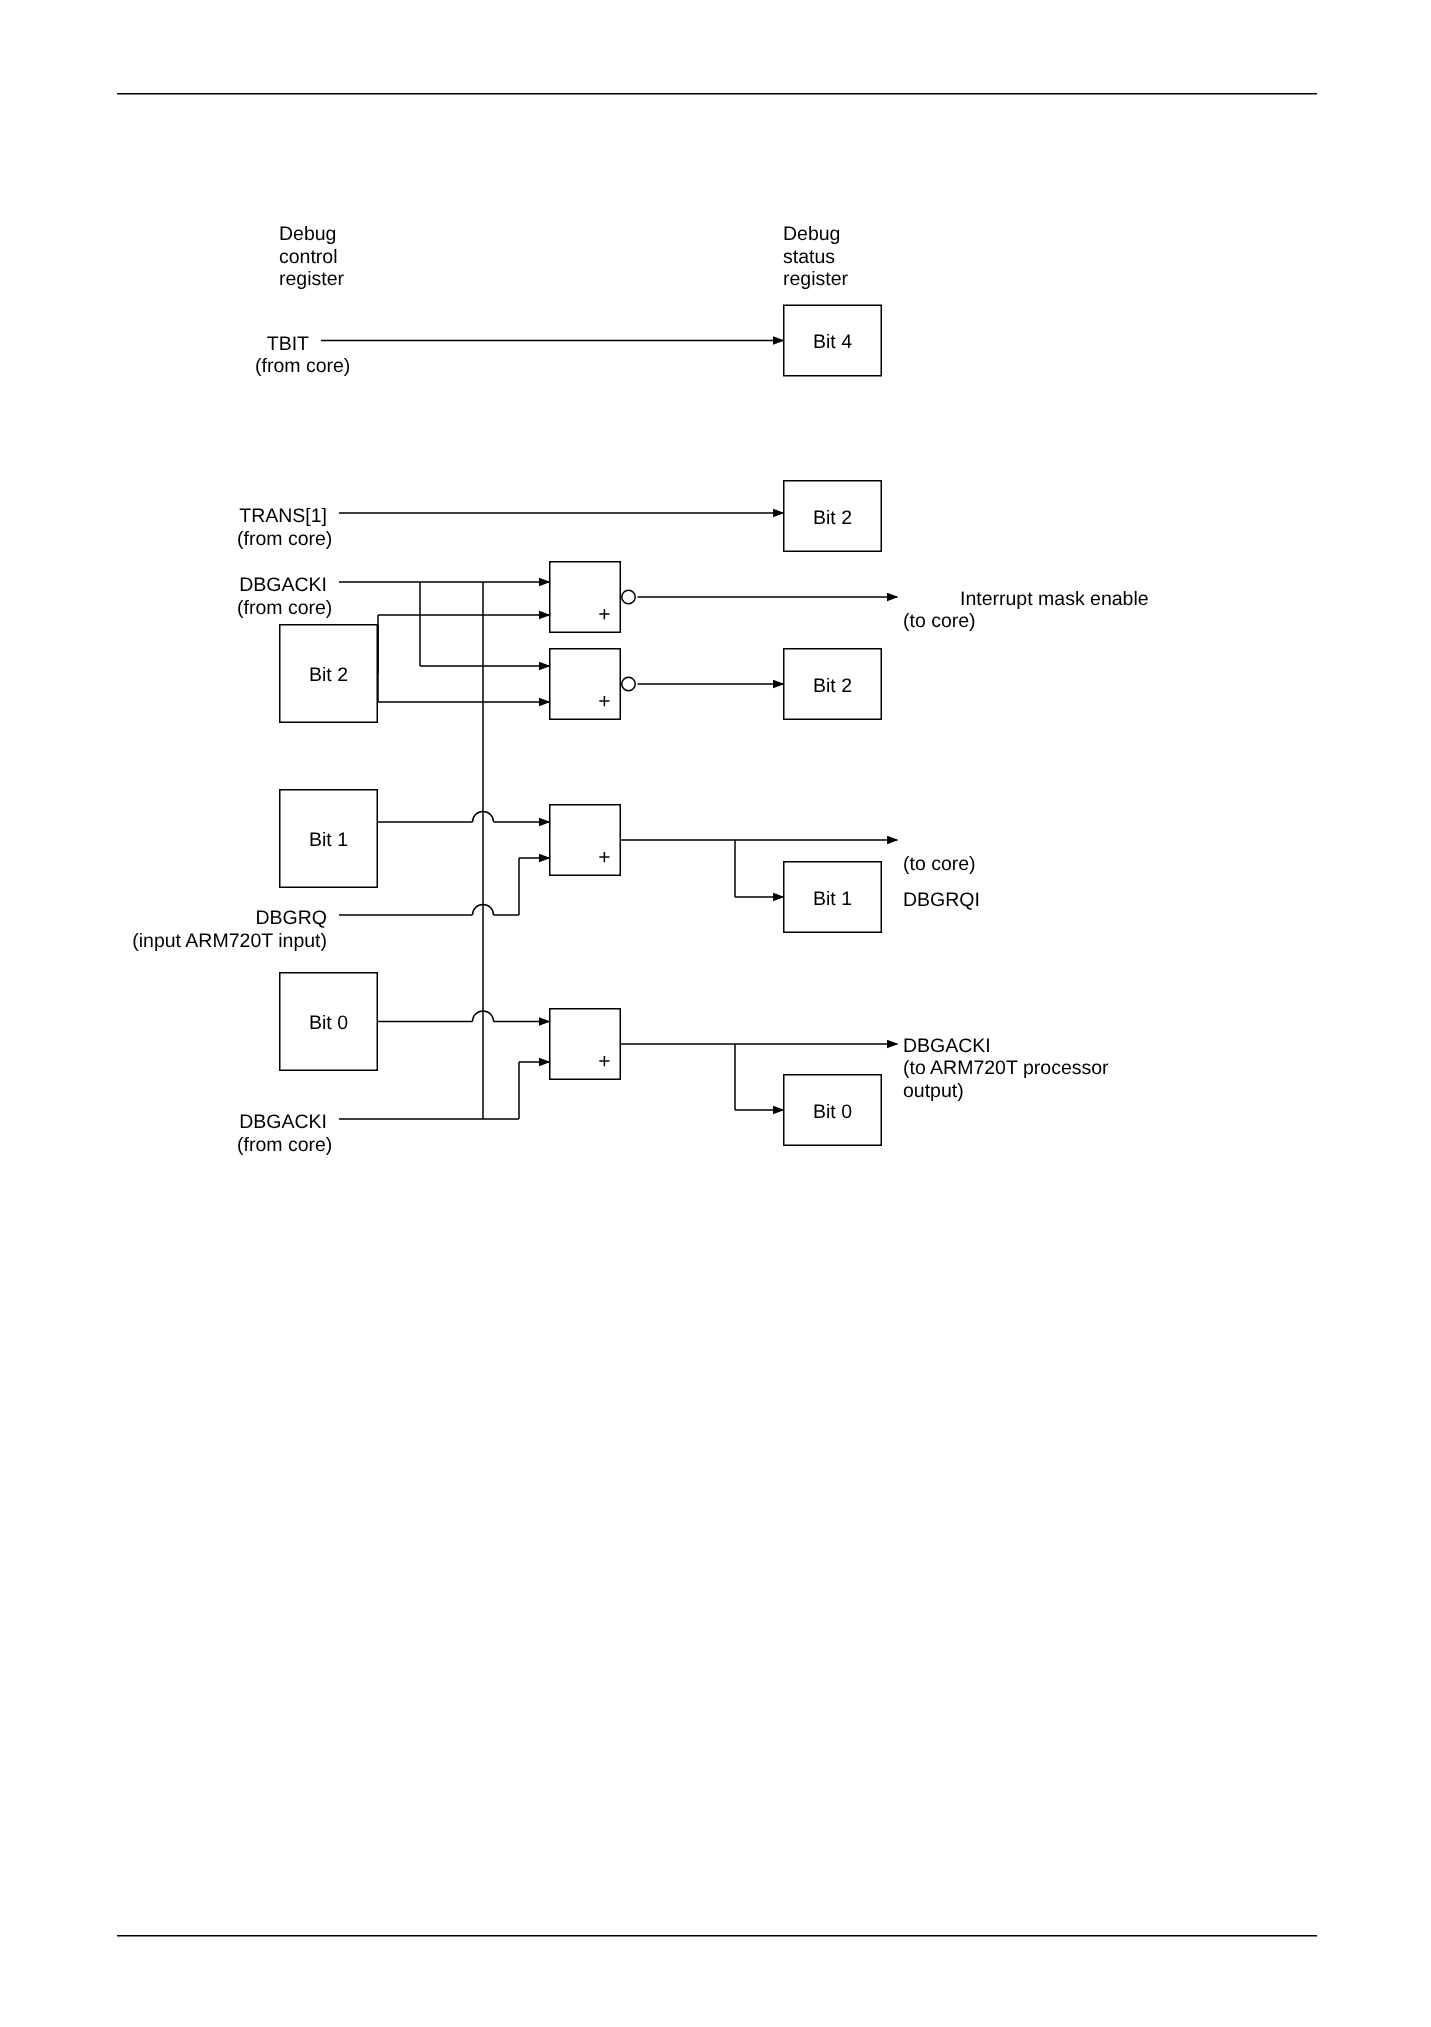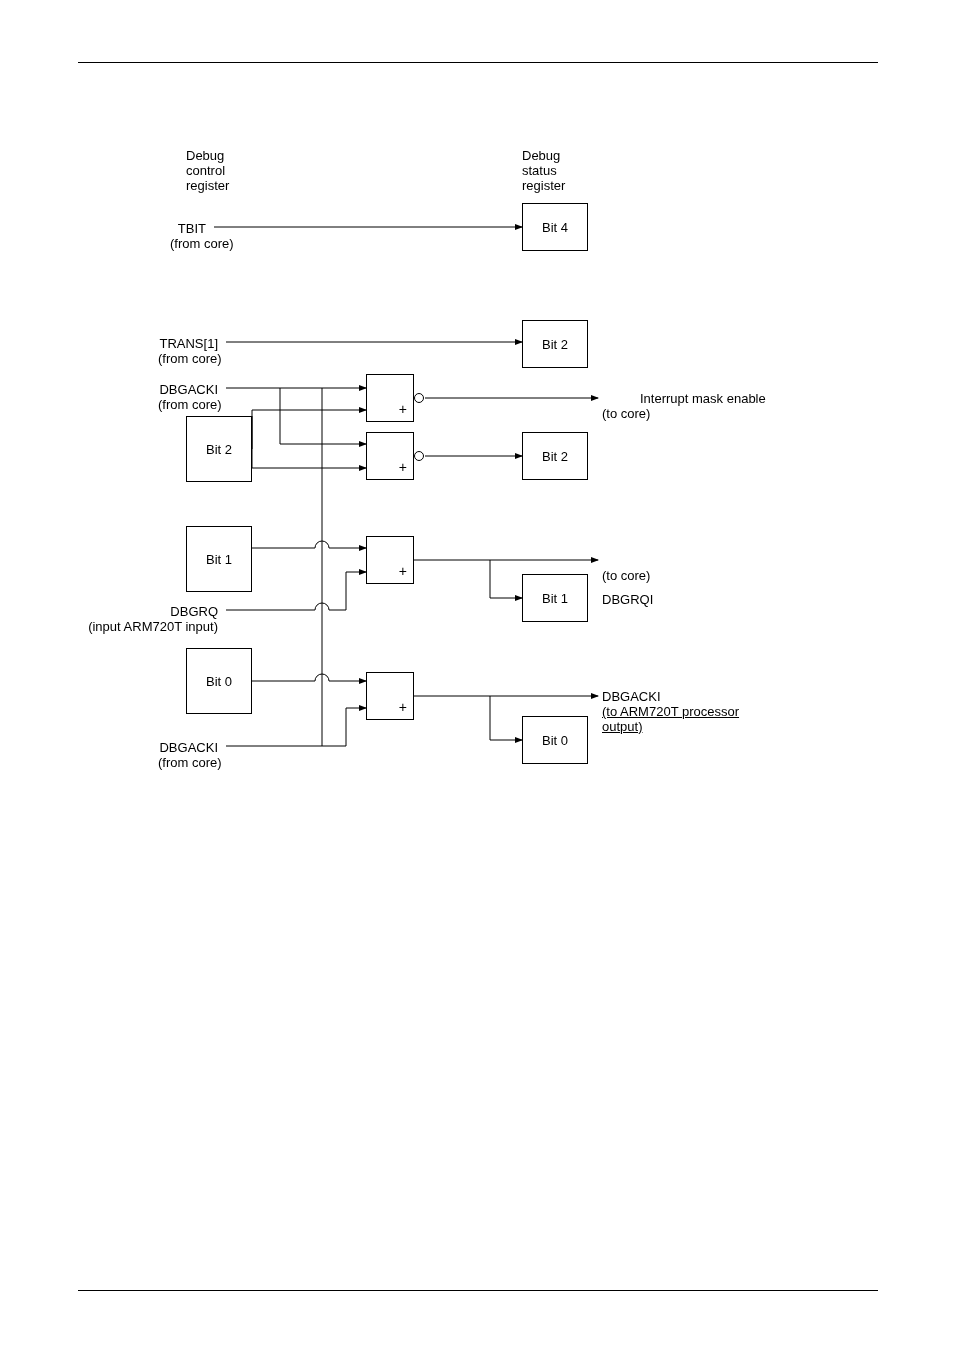--- a/index.html
+++ b/index.html
@@ -185,21 +185,21 @@
   <div class="label" style="left:452px; top:258px;">(to core)</div>
 
   <div class="label" style="left:452px; top:405px;margin-top:39px;">
     <span class="bold">DBGRQI</span>
   </div>
   <div class="label" style="left:452px; top:420px;">(to core)</div>
 
   <div class="label" style="left:452px; top:541px;">
     <span class="bold">DBGACKI</span>
   </div>
-  <div class="label" style="left:452px; top:556px; white-space:pre-line;text-decoration:underline;">(to ARM720T processor
+  <div class="label" style="left:452px; top:556px; white-space:pre-line;">(to ARM720T processor
 output)</div>
 
   <svg class="wires">
     <defs>
       <marker id="arr" markerWidth="8" markerHeight="8" refX="7" refY="3" orient="auto">
         <path d="M0,0 L8,3 L0,6 Z" class="arrowhead"></path>
       </marker>
     </defs>
 
     <line x1="64" y1="79" x2="372" y2="79" stroke="#000" stroke-width="1" marker-end="url(#arr)"></line>

